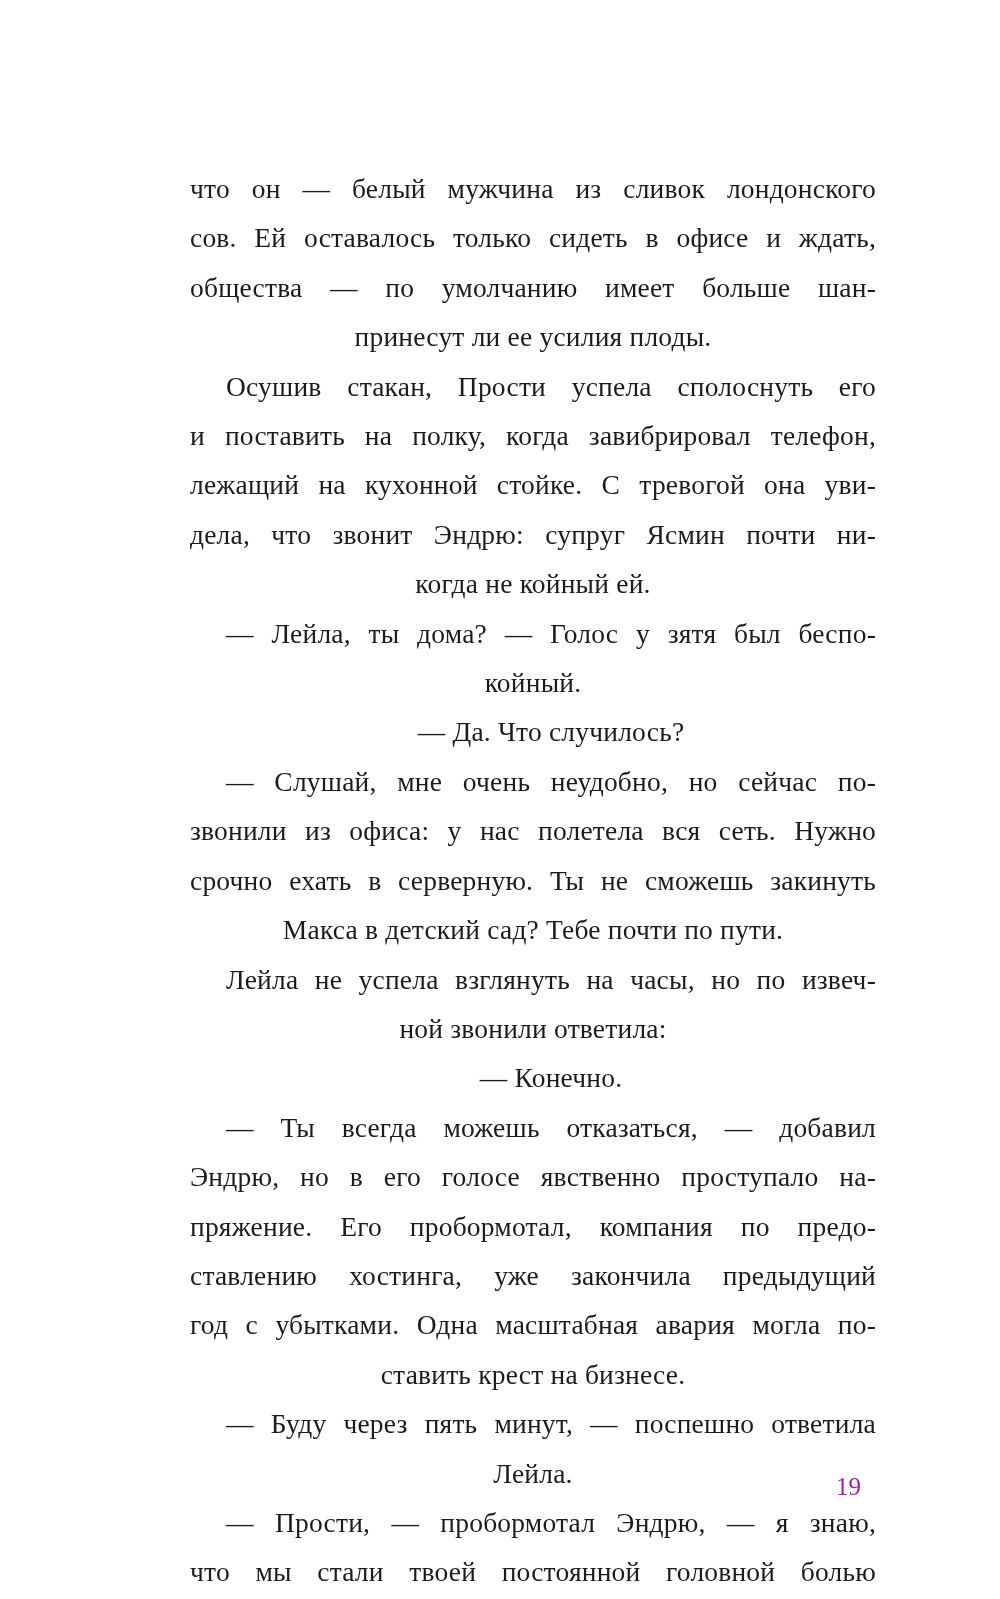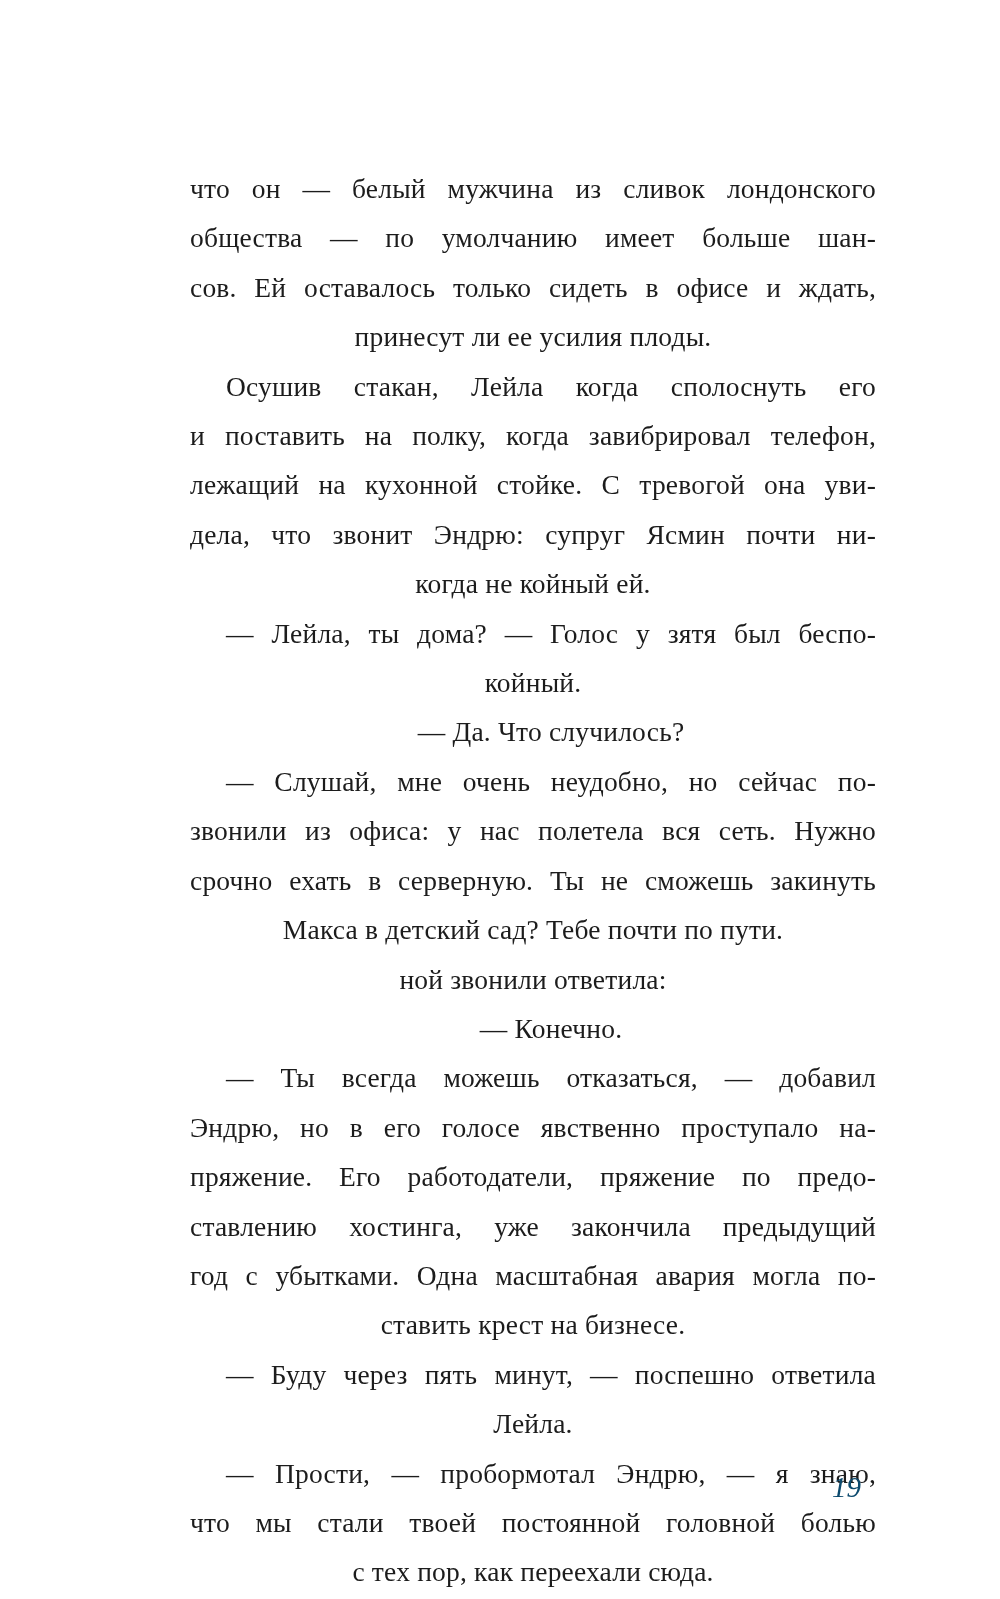--- a/index.html
+++ b/index.html
@@ -34,52 +34,52 @@
     text-align: justify;
     text-align-last: justify;
   }
   .line.indent {
     text-indent: 36px;
   }
   .page-number {
     position: absolute;
     right: 155px;
     top: 1438px;
-    font-size: 29px;
+    font-size: 25px;
     line-height: 34px;
-    color: #0c4a6e;
-    font-style: italic;
+    color: #a21caf;
   }
 </style>
 </head>
 <body>
 
 <div class="book-page">
   <div class="text-block">
       <div class="line just">что он — белый мужчина из сливок лондонского</div>
+      <div class="line just">сов. Ей оставалось только сидеть в офисе и ждать,</div>
       <div class="line just">общества — по умолчанию имеет больше шан-</div>
-      <div class="line just">сов. Ей оставалось только сидеть в офисе и ждать,</div>
       <div class="line">принесут ли ее усилия плоды.</div>
-      <div class="line just indent">Осушив стакан, Лейла когда сполоснуть его</div>
+      <div class="line just indent">Осушив стакан, Прости успела сполоснуть его</div>
       <div class="line just">и поставить на полку, когда завибрировал телефон,</div>
       <div class="line just">лежащий на кухонной стойке. С тревогой она уви-</div>
       <div class="line just">дела, что звонит Эндрю: супруг Ясмин почти ни-</div>
       <div class="line">когда не койный ей.</div>
       <div class="line just indent">— Лейла, ты дома? — Голос у зятя был беспо-</div>
       <div class="line">койный.</div>
       <div class="line indent">— Да. Что случилось?</div>
       <div class="line just indent">— Слушай, мне очень неудобно, но сейчас по-</div>
       <div class="line just">звонили из офиса: у нас полетела вся сеть. Нужно</div>
       <div class="line just">срочно ехать в серверную. Ты не сможешь закинуть</div>
       <div class="line">Макса в детский сад? Тебе почти по пути.</div>
+      <div class="line just indent">Лейла не успела взглянуть на часы, но по извеч-</div>
       <div class="line">ной звонили ответила:</div>
       <div class="line indent">— Конечно.</div>
       <div class="line just indent">— Ты всегда можешь отказаться, — добавил</div>
       <div class="line just">Эндрю, но в его голосе явственно проступало на-</div>
-      <div class="line just">пряжение. Его работодатели, пряжение по предо-</div>
+      <div class="line just">пряжение. Его пробормотал, компания по предо-</div>
       <div class="line just">ставлению хостинга, уже закончила предыдущий</div>
       <div class="line just">год с убытками. Одна масштабная авария могла по-</div>
       <div class="line">ставить крест на бизнесе.</div>
       <div class="line just indent">— Буду через пять минут, — поспешно ответила</div>
       <div class="line">Лейла.</div>
       <div class="line just indent">— Прости, — пробормотал Эндрю, — я знаю,</div>
       <div class="line just">что мы стали твоей постоянной головной болью</div>
       <div class="line">с тех пор, как переехали сюда.</div>
     </div>
   <div class="page-number">19</div>

